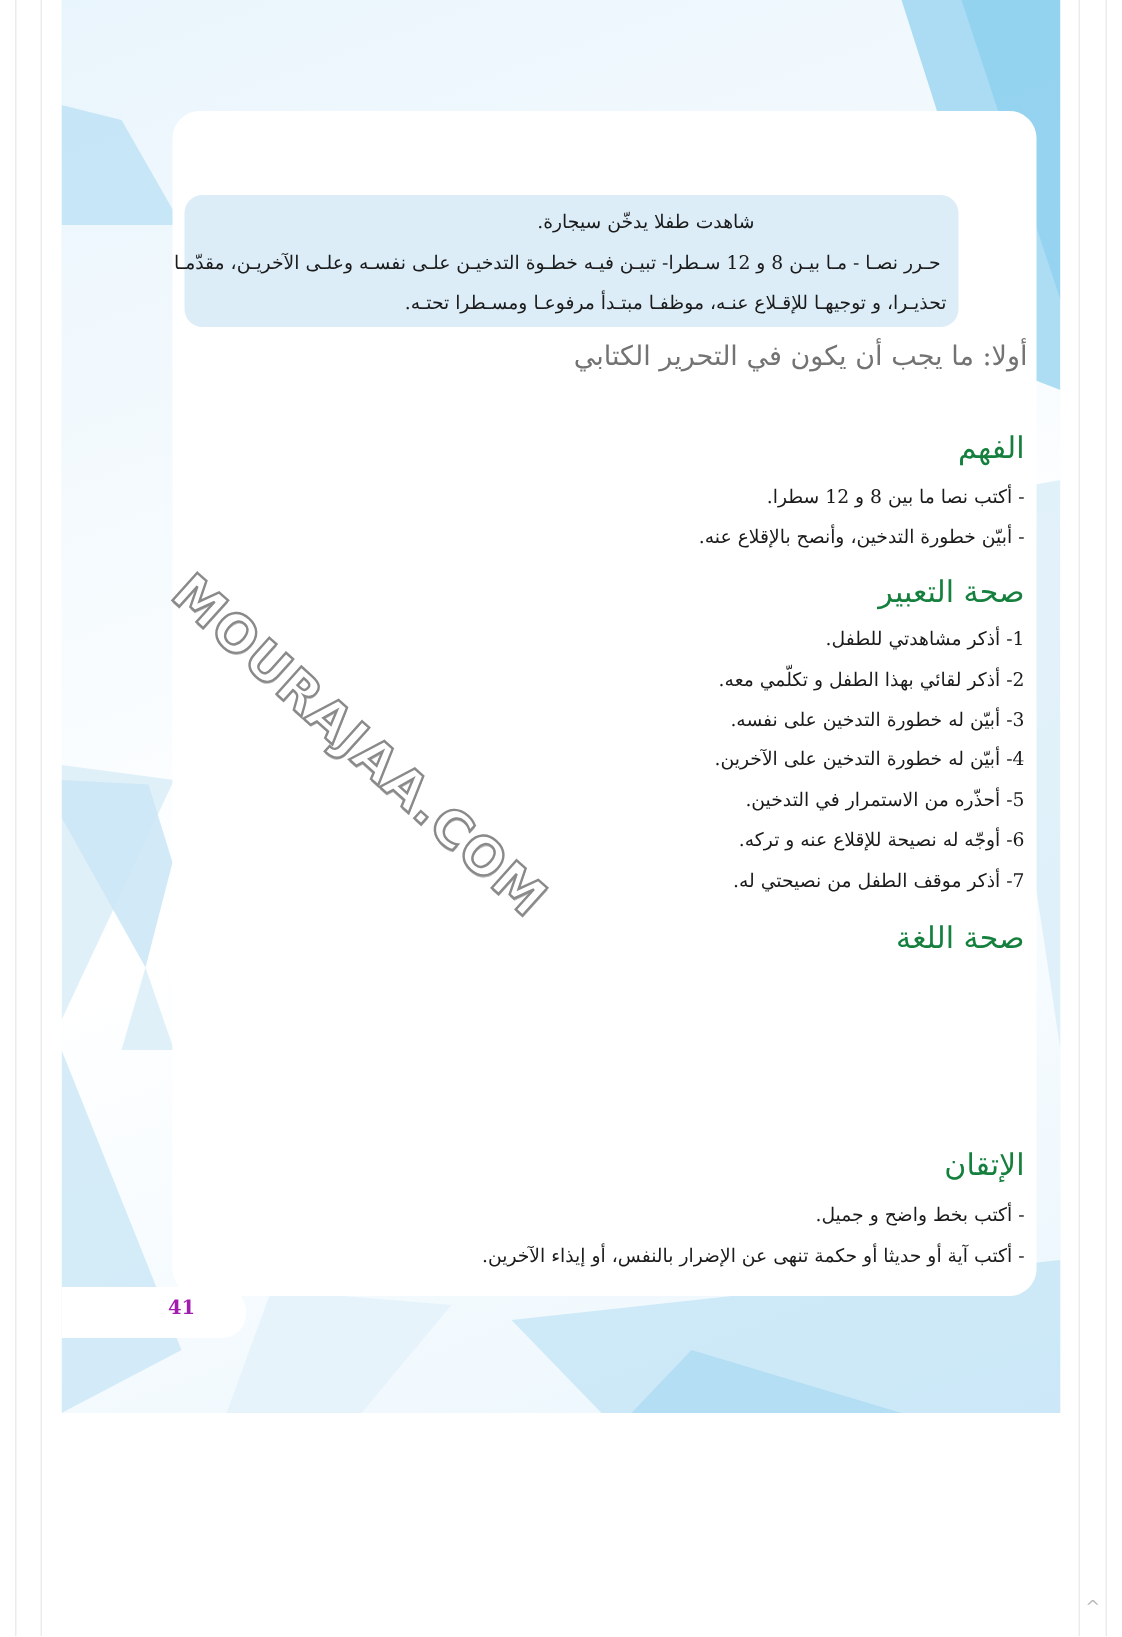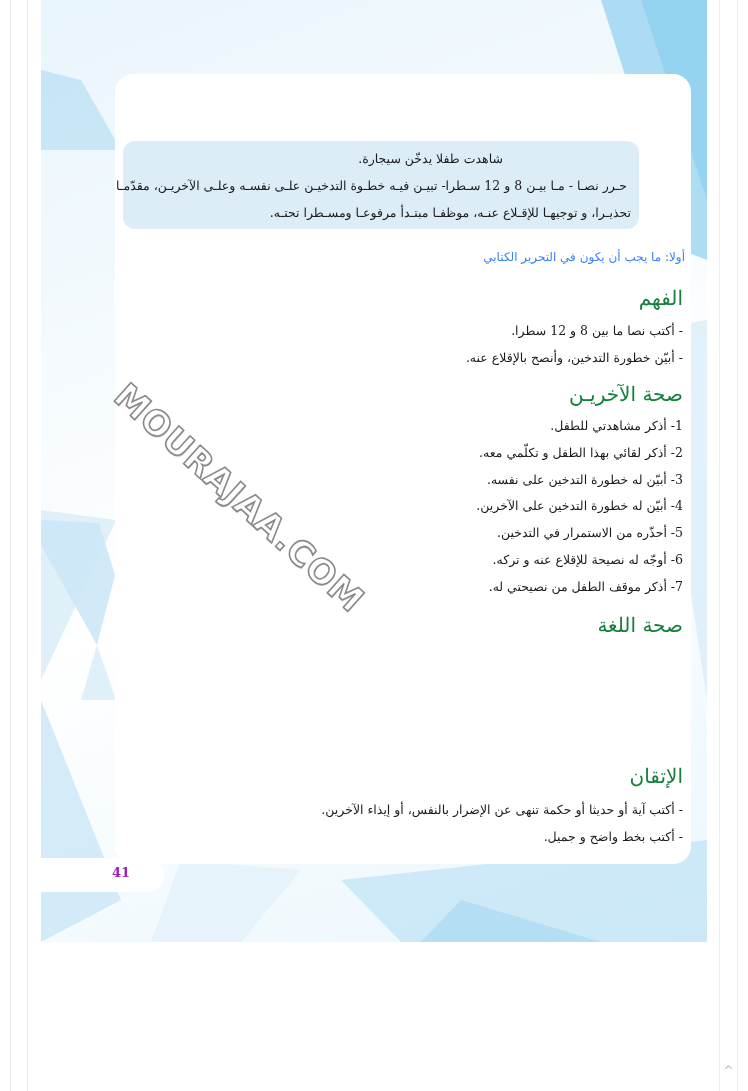--- a/index.html
+++ b/index.html
@@ -28,31 +28,31 @@
     .topic-banner {
       position: absolute; left: 236px; top: 28px; width: 262px; height: 28px;
     }
     .topic-banner svg { position: absolute; left: 0; top: 0; }
     .topic-title {
       position: absolute; right: 34px; top: 2px;
       font-size: 17px; color: #1aa1c9; direction: rtl; white-space: nowrap;
     }
 
     .prompt-box {
-      position: absolute; left: 8px; top: 67px; width: 516px; height: 88px;
+      position: absolute; left: 8px; top: 56px; width: 516px; height: 88px;
       background: #dcedf8; border-radius: 12px;
       direction: rtl; text-align: right;
       padding: 4px 8px 0 10px; box-sizing: border-box;
       font-size: 12.5px; color: #1b1b1b; line-height: 27px;
     }
     .prompt-line { white-space: nowrap; }
 
     .section-main-title {
-      position: absolute; right: 6px; top: 176px;
-      font-size: 12px; color: #3b82f6; direction: rtl; white-space: nowrap;
+      position: absolute; right: 6px; top: 152px;
+      font-size: 18px; color: #737373; direction: rtl; white-space: nowrap;
     }
     .sub-title {
       position: absolute; right: 8px;
       font-size: 20px; color: #15803d; direction: rtl; white-space: nowrap;
     }
     .item-list { position: absolute; right: 8px; direction: rtl; }
     .item {
       font-size: 12.5px; color: #1b1b1b; white-space: nowrap; line-height: 26.8px;
     }
 
@@ -114,37 +114,37 @@
     </div>
 
     <div class="section-main-title">أولا: ما يجب أن يكون في التحرير الكتابي</div>
 
     <div class="sub-title" style="top:212px;">الفهم</div>
     <div class="item-list" style="top:244px;">
       <div class="item">- أكتب نصا ما بين 8 و 12 سطرا.</div>
       <div class="item">- أبيّن خطورة التدخين، وأنصح بالإقلاع عنه.</div>
     </div>
 
-    <div class="sub-title" style="top:308px;">صحة الآخريـن</div>
+    <div class="sub-title" style="top:308px;">صحة التعبير</div>
     <div class="item-list" style="top:339px;">
       <div class="item">1- أذكر مشاهدتي للطفل.</div>
       <div class="item">2- أذكر لقائي بهذا الطفل و تكلّمي معه.</div>
       <div class="item">3- أبيّن له خطورة التدخين على نفسه.</div>
       <div class="item">4- أبيّن له خطورة التدخين على الآخرين.</div>
       <div class="item">5- أحذّره من الاستمرار في التدخين.</div>
       <div class="item">6- أوجّه له نصيحة للإقلاع عنه و تركه.</div>
       <div class="item">7- أذكر موقف الطفل من نصيحتي له.</div>
     </div>
 
     <div class="sub-title" style="top:539px;">صحة اللغة</div>
 
     <div class="sub-title" style="top:690px;">الإتقان</div>
     <div class="item-list" style="top:723px;">
+      <div class="item">- أكتب بخط  واضح و جميل.</div>
       <div class="item">- أكتب آية أو حديثا أو حكمة تنهى عن الإضرار بالنفس، أو إيذاء الآخرين.</div>
-      <div class="item">- أكتب بخط  واضح و جميل.</div>
     </div>
   </div>
 
   <div class="page-number-tab">
     <span class="page-number">41</span>
   </div>
 </div>
 
 <div class="watermark">MOURAJAA.COM</div>
 

